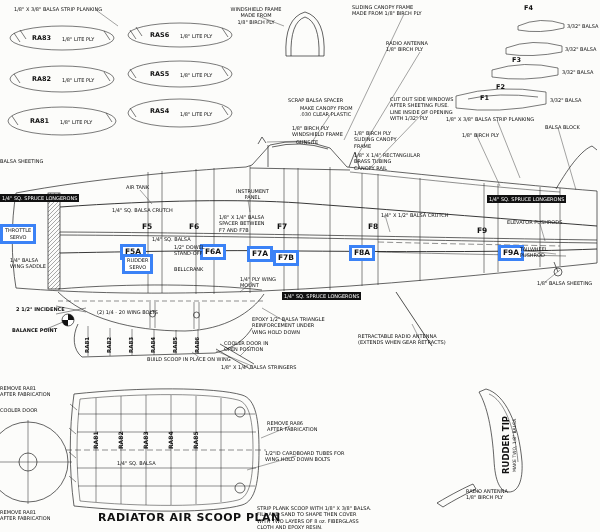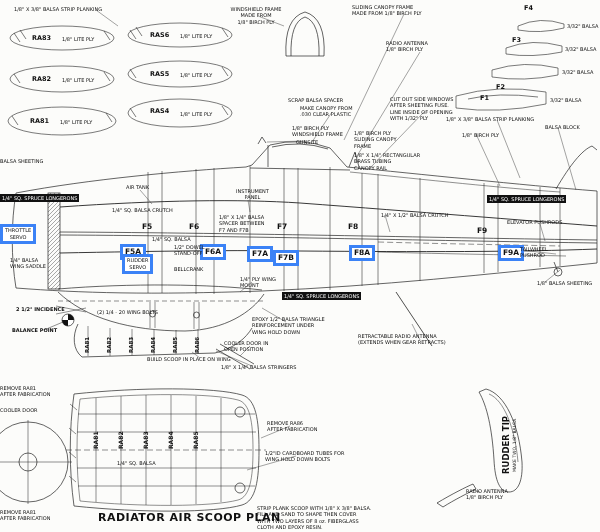--- a/index.html
+++ b/index.html
@@ -215,21 +215,21 @@
 <div class="lbl ctr" style="left:228px;top:6px;width:56px">WINDSHIELD FRAME
 MADE FROM
 1/8" BIRCH PLY</div>
 <div class="lbl" style="left:352px;top:4px">SLIDING CANOPY FRAME
 MADE FROM 1/8" BIRCH PLY</div>
 <div class="lbl" style="left:386px;top:40px">RADIO ANTENNA
 1/8" BIRCH PLY</div>
 
 <div class="id" style="left:524px;top:4px">F4</div>
 <div class="lbl" style="left:567px;top:23px">3/32" BALSA</div>
-<div class="id" style="left:512px;top:36px">F3</div>
+<div class="id" style="left:512px;top:56px">F3</div>
 <div class="lbl" style="left:565px;top:46px">3/32" BALSA</div>
 <div class="id" style="left:496px;top:83px">F2</div>
 <div class="lbl" style="left:562px;top:69px">3/32" BALSA</div>
 <div class="id" style="left:480px;top:94px">F1</div>
 <div class="lbl" style="left:550px;top:97px">3/32" BALSA</div>
 
 <div class="lbl" style="left:390px;top:96px">CUT OUT SIDE WINDOWS
 AFTER SHEETING FUSE.
 LINE INSIDE OF OPENING
 WITH 1/32" PLY</div>
@@ -259,21 +259,21 @@
 <div class="lbl ctr" style="left:236px;top:188px">INSTRUMENT
 PANEL</div>
 
 <div class="former" style="left:142px;top:222px">F5</div>
 <div class="former boxed" style="left:120px;top:238px">F5A</div>
 <div class="former" style="left:189px;top:222px">F6</div>
 <div class="former boxed" style="left:200px;top:238px">F6A</div>
 <div class="former" style="left:277px;top:222px">F7</div>
 <div class="former boxed" style="left:247px;top:240px">F7A</div>
 <div class="former boxed" style="left:273px;top:244px">F7B</div>
-<div class="former" style="left:348px;top:222px">F8</div>
+<div class="former" style="left:368px;top:222px">F8</div>
 <div class="former boxed" style="left:349px;top:239px">F8A</div>
 <div class="former" style="left:477px;top:226px">F9</div>
 <div class="former boxed" style="left:498px;top:239px">F9A</div>
 
 <div class="lbl" style="left:219px;top:214px">1/8" X 1/4" BALSA
 SPACER BETWEEN
 F7 AND F7B</div>
 <div class="lbl" style="left:381px;top:212px">1/4" X 1/2" BALSA CRUTCH</div>
 <div class="lbl inv" style="left:487px;top:195px">1/4" SQ. SPRUCE LONGERONS</div>
 <div class="lbl" style="left:507px;top:219px">ELEVATOR PUSHRODS</div>

